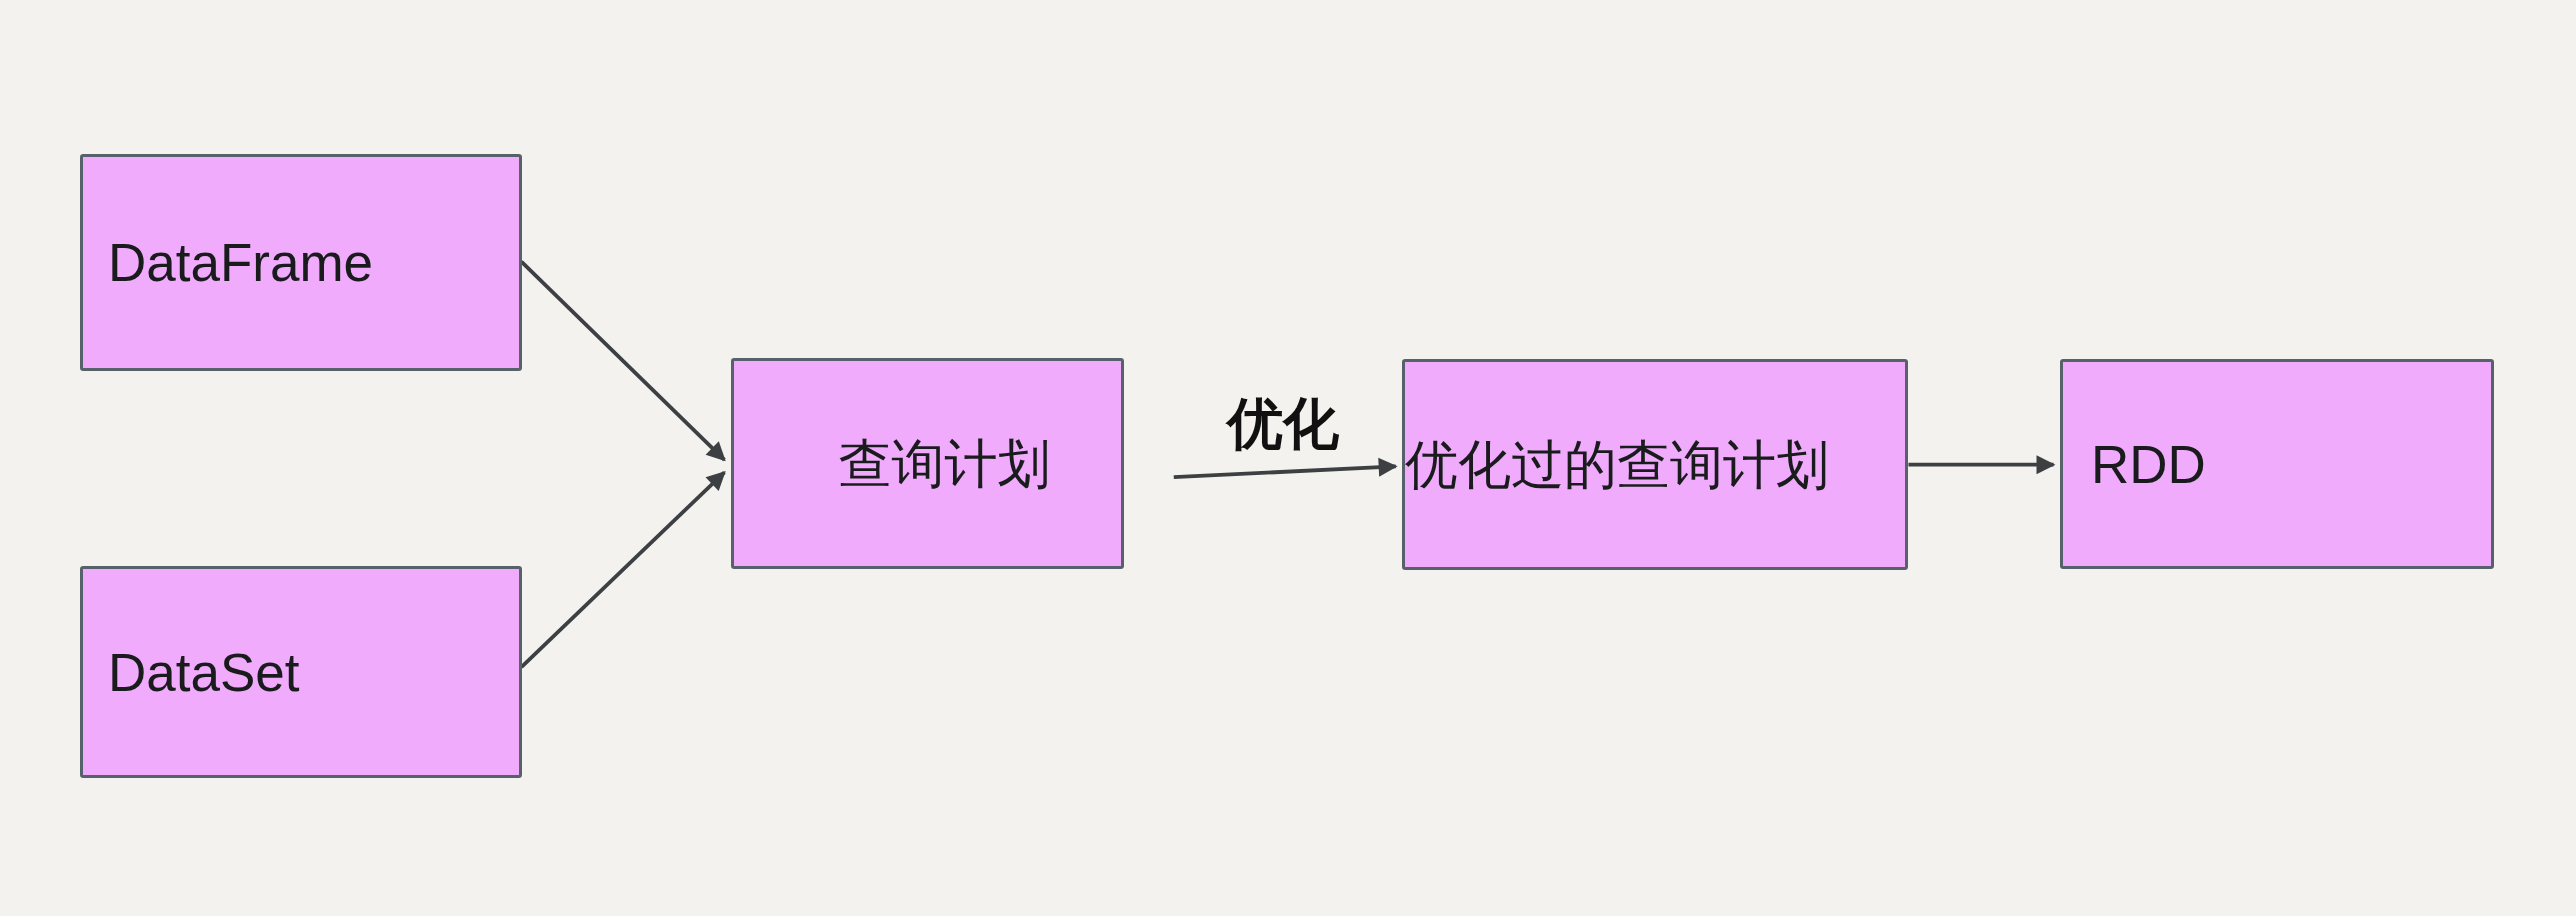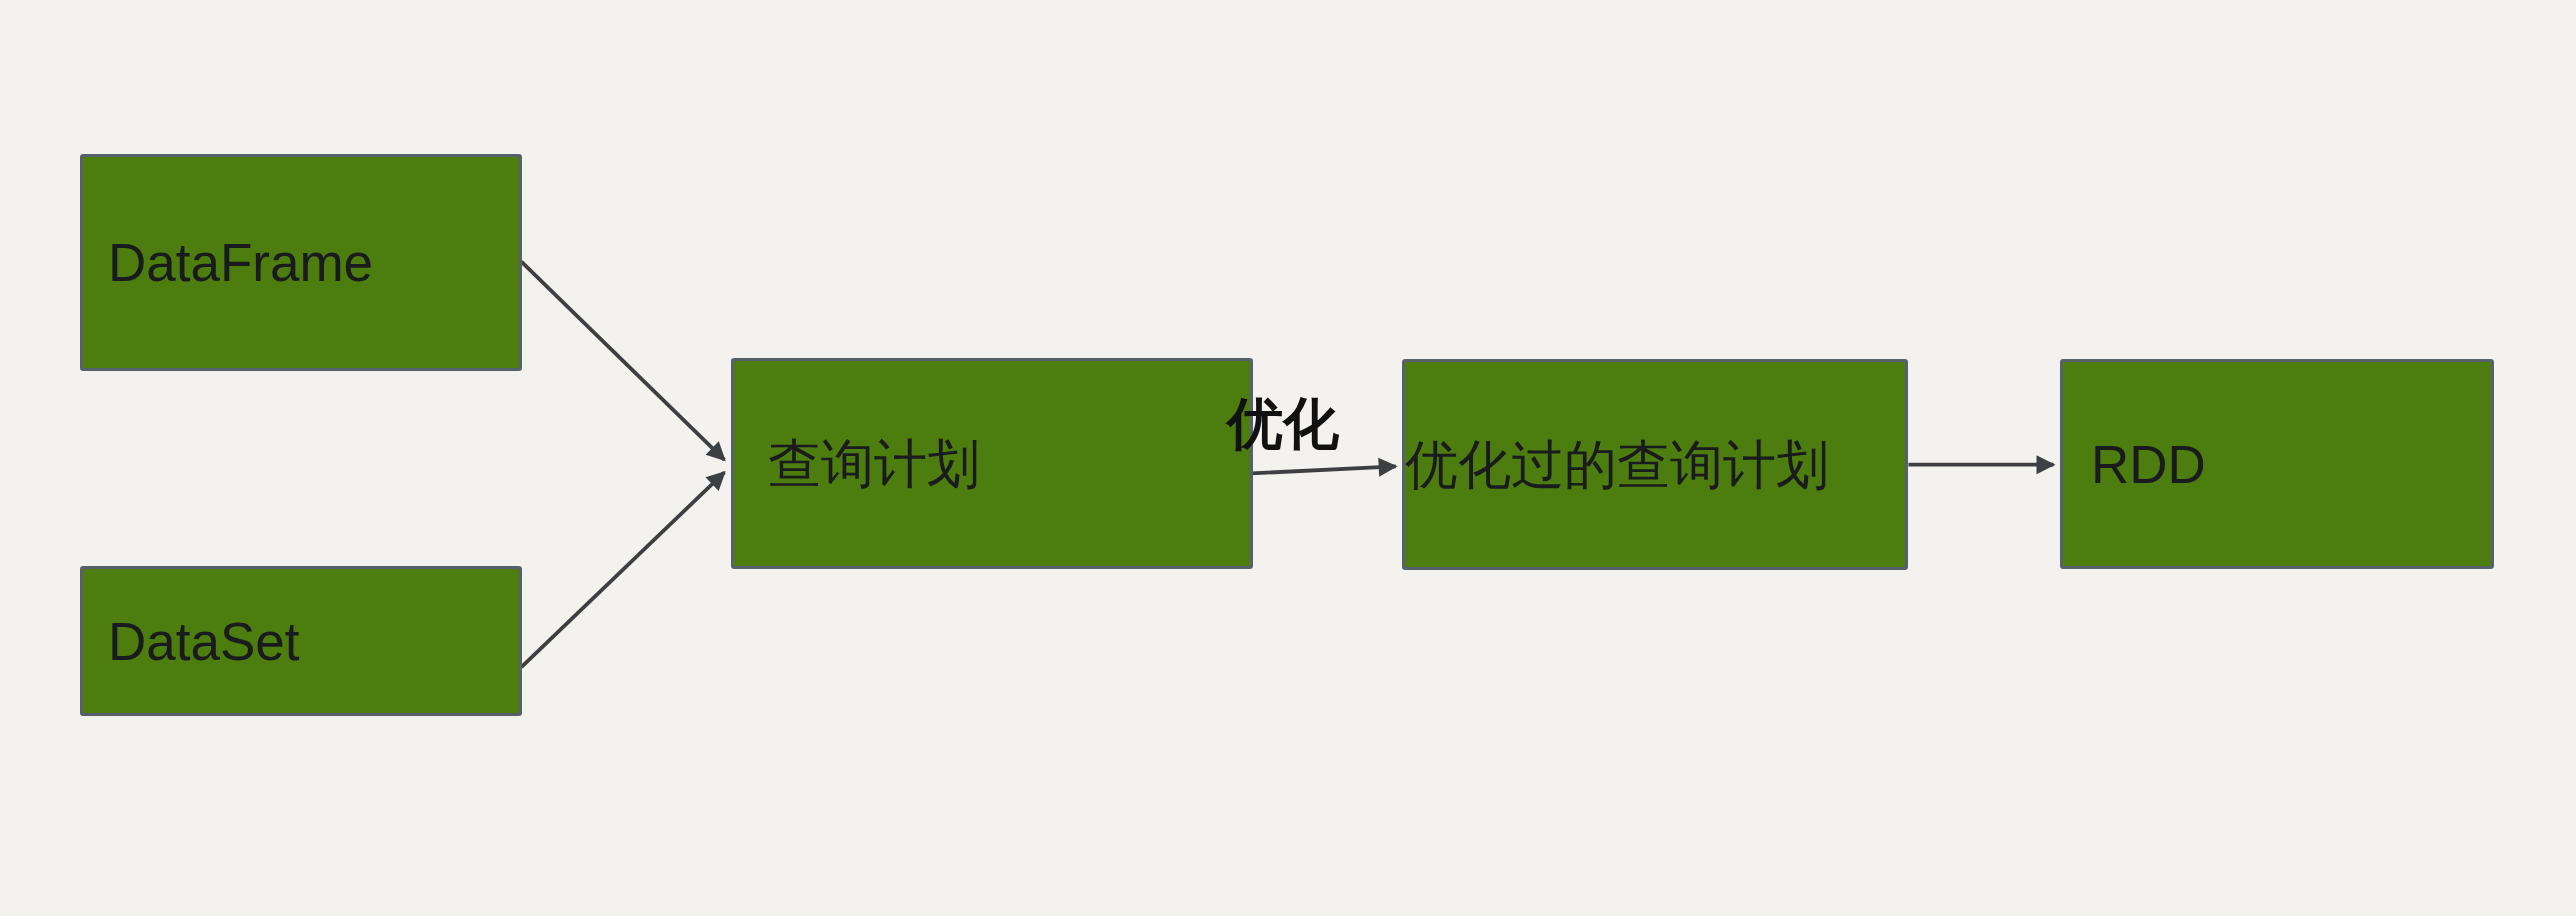--- a/index.html
+++ b/index.html
@@ -22,33 +22,33 @@
     position: absolute;
     left: 0;
     top: 0;
     width: 2576px;
     height: 917px;
     pointer-events: none;
   }
   .node {
     position: absolute;
     box-sizing: border-box;
-    background: #4d7c0f;
+    background: #f0abfc;
     border: 3.8px solid #57616a;
     border-radius: 3.2px;
     display: flex;
     align-items: center;
     color: #191b1c;
     font-size: 53px;
     line-height: 1;
     white-space: nowrap;
   }
   .node-dataframe            { left: 80px;  top: 154px;  width: 442px; height: 217px; padding-left: 25px; }
-  .node-dataset              { left: 80px;  top: 566px; width: 442px; height: 150px; padding-left: 25px; }
-  .node-query-plan           { left: 731px; top: 358px;  width: 522px; height: 211px; padding-left: 34px; }
+  .node-dataset              { left: 80px;  top: 566px; width: 442px; height: 212px; padding-left: 25px; }
+  .node-query-plan           { left: 731px; top: 358px;  width: 393px; height: 211px; padding-left: 34px; justify-content: center; }
   .node-optimized-query-plan { left: 1402px; top: 359px;  width: 506px; height: 211px; }
   .node-rdd                  { left: 2060px; top: 359px;  width: 434px; height: 210px; padding-left: 28px; }
   .edge-label {
     position: absolute;
     left: 1283px;
     top: 424px;
     transform: translate(-50%, -50%);
     font-size: 56px;
     font-weight: 700;
     color: #111111;

